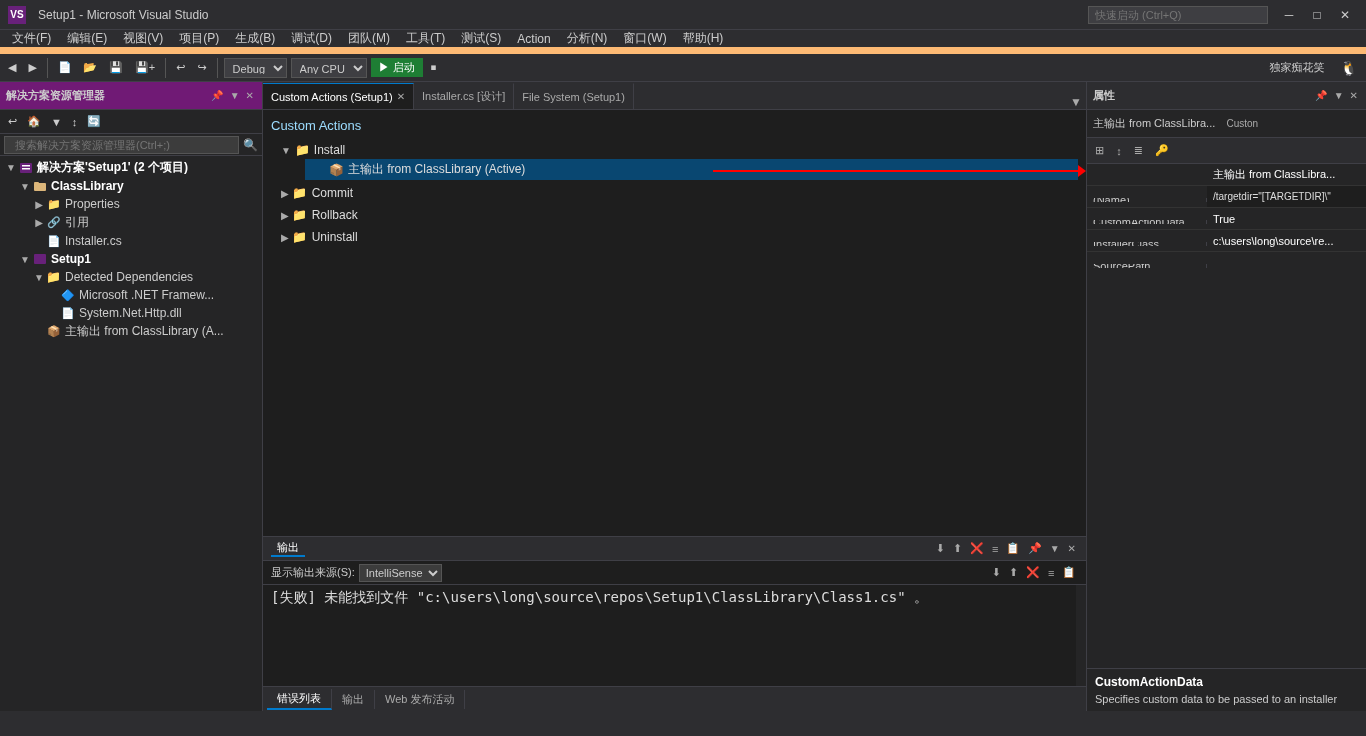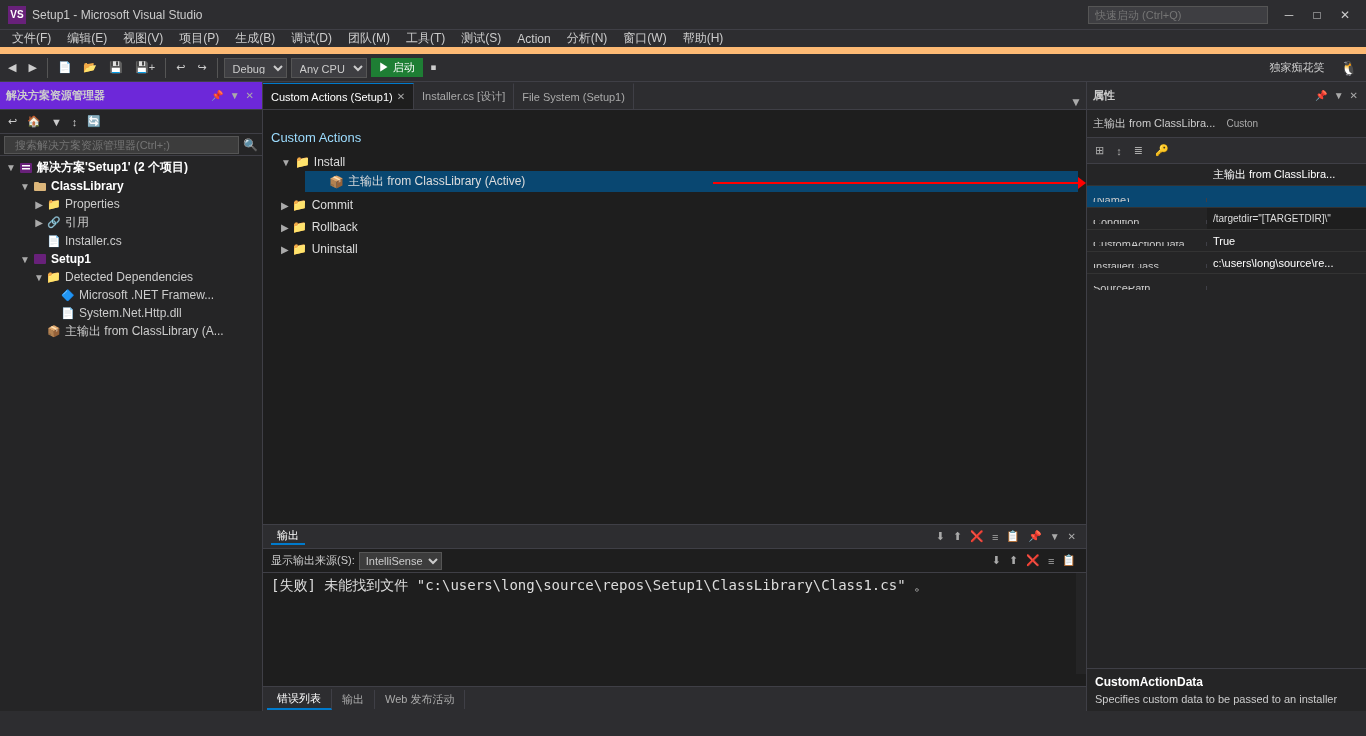--- a/index.html
+++ b/index.html
@@ -8,21 +8,21 @@
     
     #title-bar {
       height: 30px;
       background: #2d2d30;
       display: flex;
       align-items: center;
       padding: 0 8px;
       border-bottom: 1px solid #3f3f46;
     }
     #title-bar .vs-logo {
-      width: 18px; height: 18px; margin-right: 6px;
+      width: 18px; height: 18px; margin-right: 12px;
       background: #68217a;
       display: inline-flex; align-items: center; justify-content: center;
       font-size: 10px; color: white; font-weight: bold;
     }
     #title-bar .title-text { color: #ccc; font-size: 12px; flex: 1; }
     #title-bar .win-controls { display: flex; gap: 2px; }
     #title-bar .win-btn { width: 26px; height: 20px; background: none; border: none; color: #ccc; cursor: pointer; display: flex; align-items: center; justify-content: center; font-size: 12px; }
     #title-bar .search-box { background: #3e3e42; border: 1px solid #555; color: #ccc; padding: 2px 6px; font-size: 11px; width: 180px; margin-right: 8px; }
 
     
@@ -56,21 +56,21 @@
     #left-sidebar {
       width: 263px;
       background: #252526;
       border-right: 1px solid #3f3f46;
       display: flex;
       flex-direction: column;
       overflow: hidden;
     }
     .sidebar-header {
       height: 28px;
-      background: #6d28d9;
+      background: #701a75;
       display: flex;
       align-items: center;
       justify-content: space-between;
       padding: 0 6px;
       border-bottom: 1px solid #3f3f46;
     }
     .sidebar-title { color: #ccc; font-size: 11px; font-weight: bold; }
     .sidebar-icons { display: flex; gap: 2px; }
     .sidebar-icon { color: #aaa; cursor: pointer; font-size: 10px; padding: 1px 2px; }
     .sidebar-toolbar {
@@ -110,21 +110,20 @@
     .tree-label.bold { font-weight: bold; color: #fff; }
     .folder-icon { color: #dcb67a; }
 
     
     #center-content {
       flex: 1;
       display: flex;
       flex-direction: column;
       background: #1e1e1e;
       overflow: hidden;
-      gap: 12px;
     }
 
     
     #tabs-bar {
       height: 28px;
       background: #2d2d30;
       display: flex;
       align-items: flex-end;
       border-bottom: 1px solid #3f3f46;
     }
@@ -565,24 +564,20 @@
       <button class="props-tb-btn">≣</button>
       <button class="props-tb-btn">🔑</button>
     </div>
     <div class="props-grid">
 
       <div class="props-row">
         <div class="props-name">(Name)</div>
         <div class="props-value">主输出 from ClassLibra...</div>
       </div>
 
-      <div class="props-row selected">
-        <div class="props-name">Condition</div>
-        <div class="props-value"></div>
-      </div>
 
       <div class="props-row">
         <div class="props-name">CustomActionData</div>
         <div class="props-value editable" style="font-size:10px;color:#ddd;">/targetdir="[TARGETDIR]\"</div>
       </div>
 
 
       <div class="props-row">
         <div class="props-name">InstallerClass</div>
         <div class="props-value">True</div>

